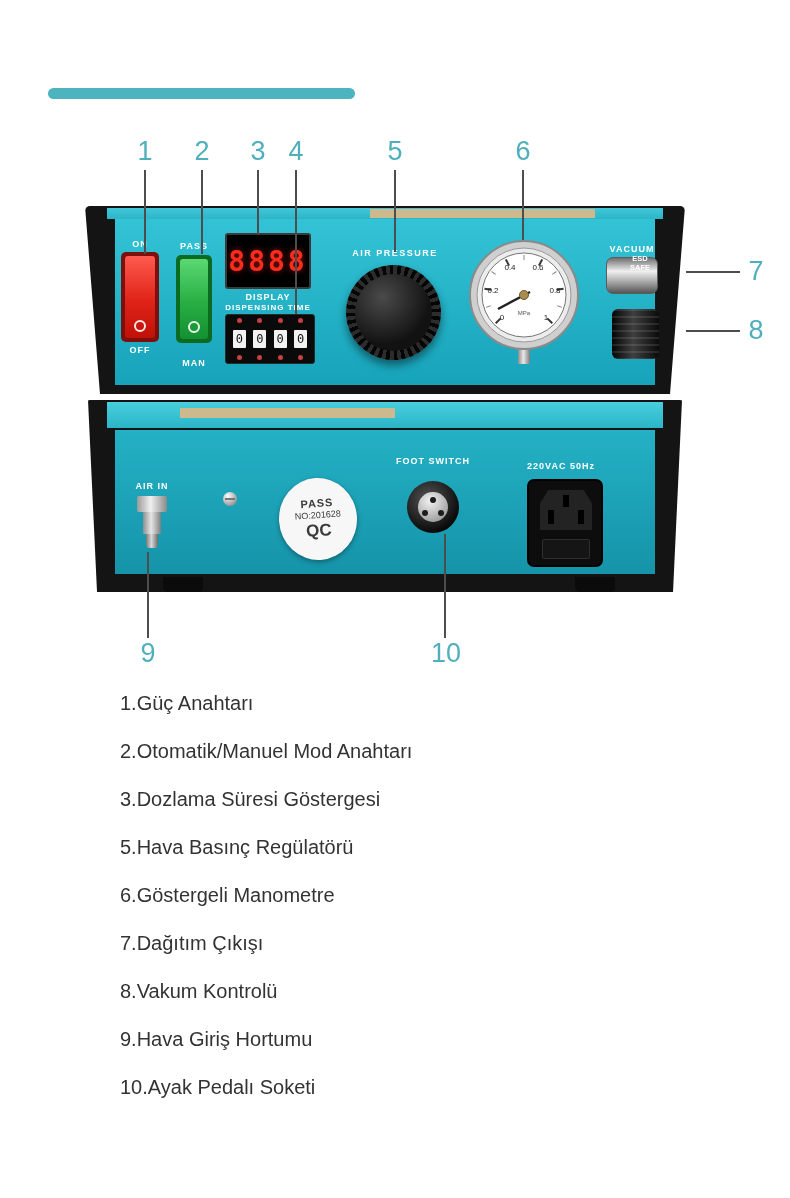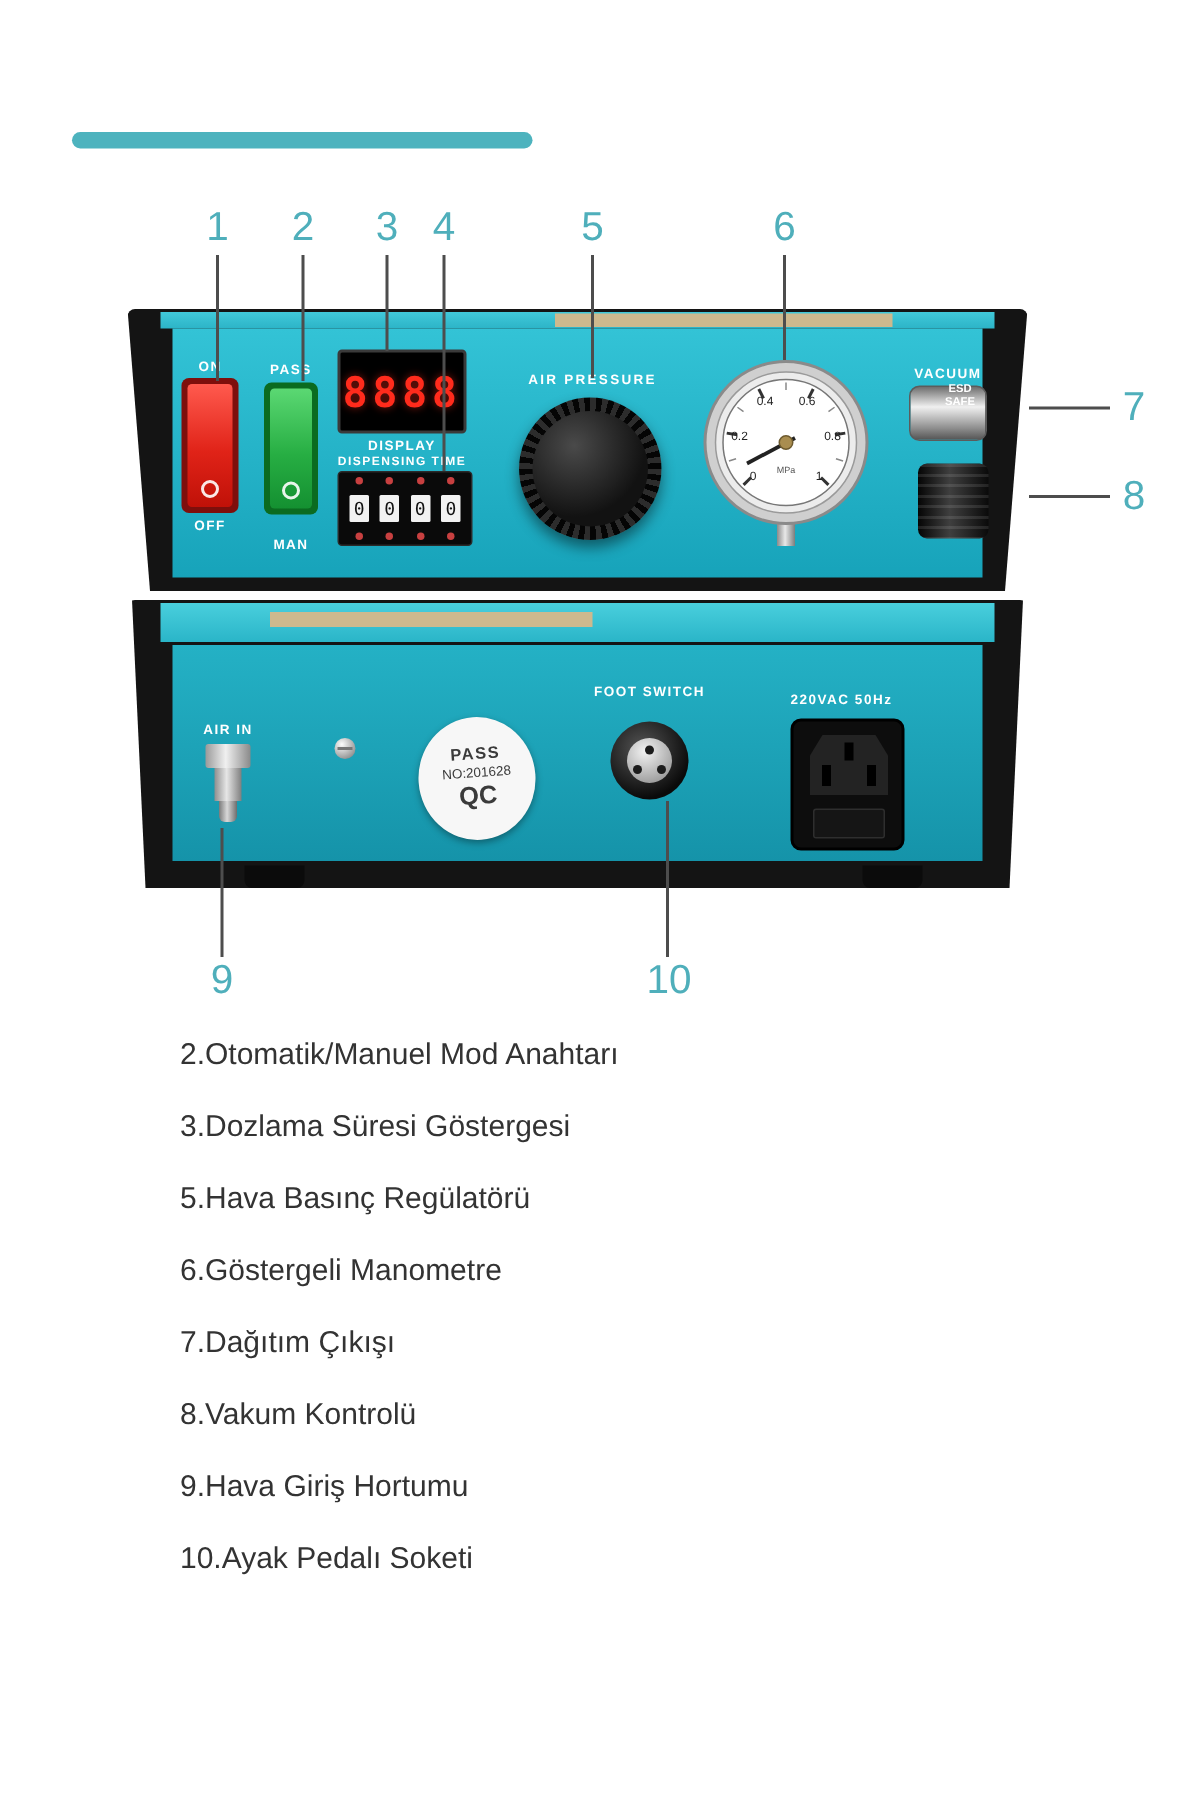--- a/index.html
+++ b/index.html
@@ -245,20 +245,21 @@
         <div class="iec-pin" style="left:38px;top:20px;width:6px;height:14px;"></div>
       </div>
       <div class="iec-fuse"></div>
     </div>
 
     <div class="foot" style="left:78px;"></div>
     <div class="foot" style="left:490px;"></div>
   </div>
 
   <div class="legend">
+    <div class="legend-item">1.Güç Anahtarı</div>
     <div class="legend-item">2.Otomatik/Manuel Mod Anahtarı</div>
     <div class="legend-item">3.Dozlama Süresi Göstergesi</div>
     <div class="legend-item">5.Hava Basınç Regülatörü</div>
     <div class="legend-item">6.Göstergeli Manometre</div>
     <div class="legend-item">7.Dağıtım Çıkışı</div>
     <div class="legend-item">8.Vakum Kontrolü</div>
     <div class="legend-item">9.Hava Giriş Hortumu</div>
     <div class="legend-item">10.Ayak Pedalı Soketi</div>
   </div>
 

